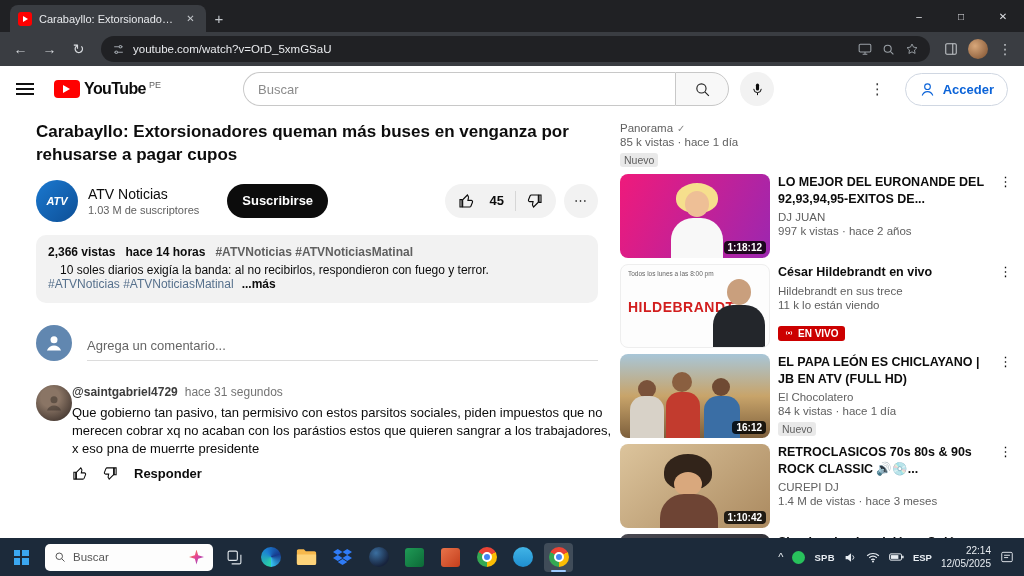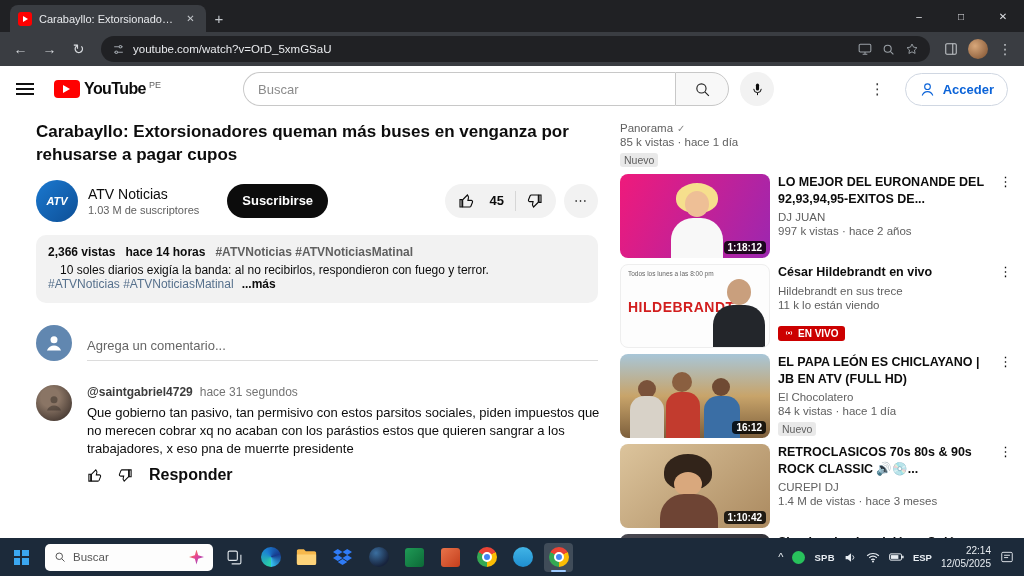--- a/index.html
+++ b/index.html
@@ -82,28 +82,28 @@
   .sort-btn { display:flex; align-items:center; gap:9px; font-size:13px; font-weight:700; color:#0c0c0c; }
   .sort-icon { display:flex; flex-direction:column; gap:3px; }
   .sort-icon span { height:1.6px; background:#0c0c0c; display:block; }
   .sort-icon .s1 { width:15px; } .sort-icon .s2 { width:11px; } .sort-icon .s3 { width:7px; }
 
   .comment-input-row { margin-top:22px; display:flex; gap:15px; width:562px; align-items:flex-end; }
   .avatar36 { width:36px; height:36px; border-radius:50%; flex:none; display:flex; align-items:center; justify-content:center; overflow:hidden; }
   .self-avatar { background:#6187b0; }
   .comment-input { flex:1; margin-top:6px; padding-bottom:7px; border-bottom:1px solid #dcdcdc; font-size:13px; color:#666; }
 
-  .comment { margin-top:24px; display:flex; gap:15px; width:578px; }
+  .comment { margin-top:24px; display:flex; width:578px; }
   .user-avatar { background:radial-gradient(circle at 40% 35%, #8a7565 0 30%, #4e4038 75%); }
   .cm-head { font-size:12px; }
   .cm-author { color:#3c3c3c; font-weight:600; }
   .cm-time { color:#737373; margin-left:7px; }
   .cm-text { margin-top:5px; font-size:13px; line-height:1.4; color:#0c0c0c; }
   .cm-actions { margin-top:8px; display:flex; align-items:center; gap:16px; color:#0c0c0c; }
-  .cm-reply { font-size:16px; font-weight:700; }
+  .cm-reply { font-size:13px; font-weight:700; }
 
   
   .s-item { display:flex; gap:8px; margin-bottom:6px; position:relative; }
   .s-item.first { margin-top:-36px; }
   .s-item.first .s-text { padding-top:42px; }
   .s-thumb { width:150px; height:84px; border-radius:8px; overflow:hidden; position:relative; flex:none; }
   .s-text { flex:1; min-width:0; padding-right:16px; }
   .s-title { font-size:12.5px; font-weight:700; color:#0c0c0c; line-height:1.32; display:-webkit-box; -webkit-line-clamp:2; -webkit-box-orient:vertical; overflow:hidden; }
   .s-ch { margin-top:4px; font-size:11.5px; color:#606060; display:flex; align-items:center; gap:4px; }
   .s-meta { margin-top:2px; font-size:11.5px; color:#606060; }

